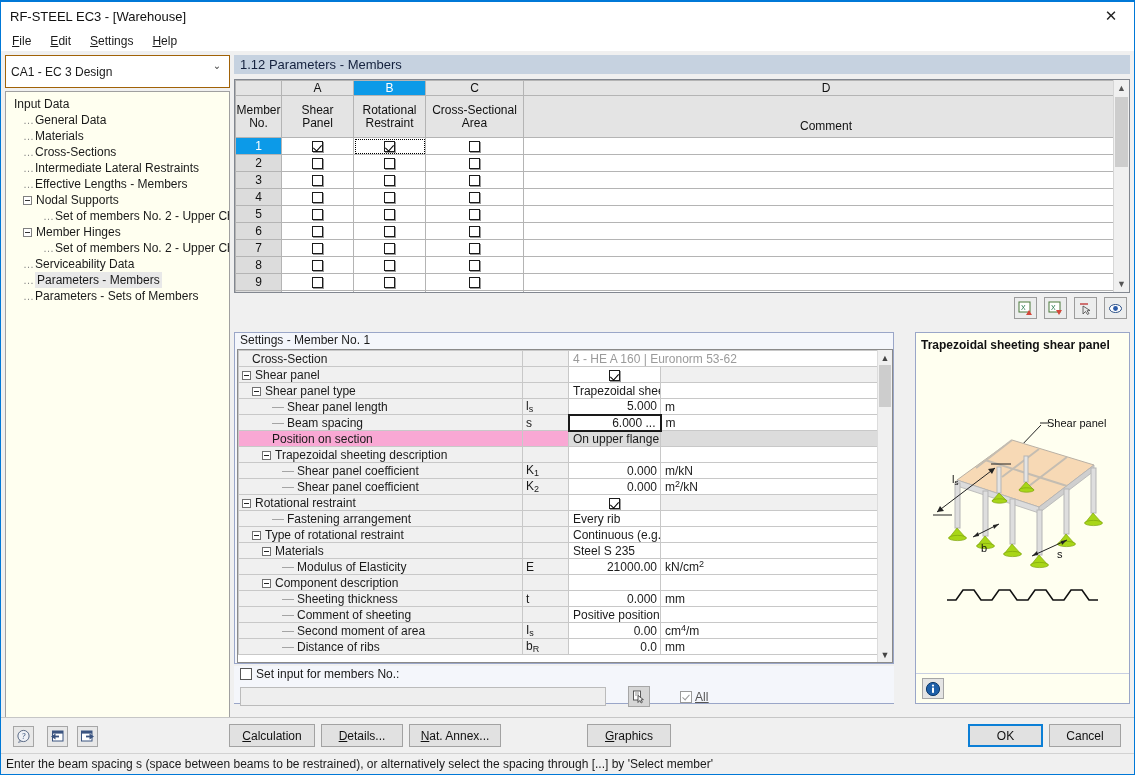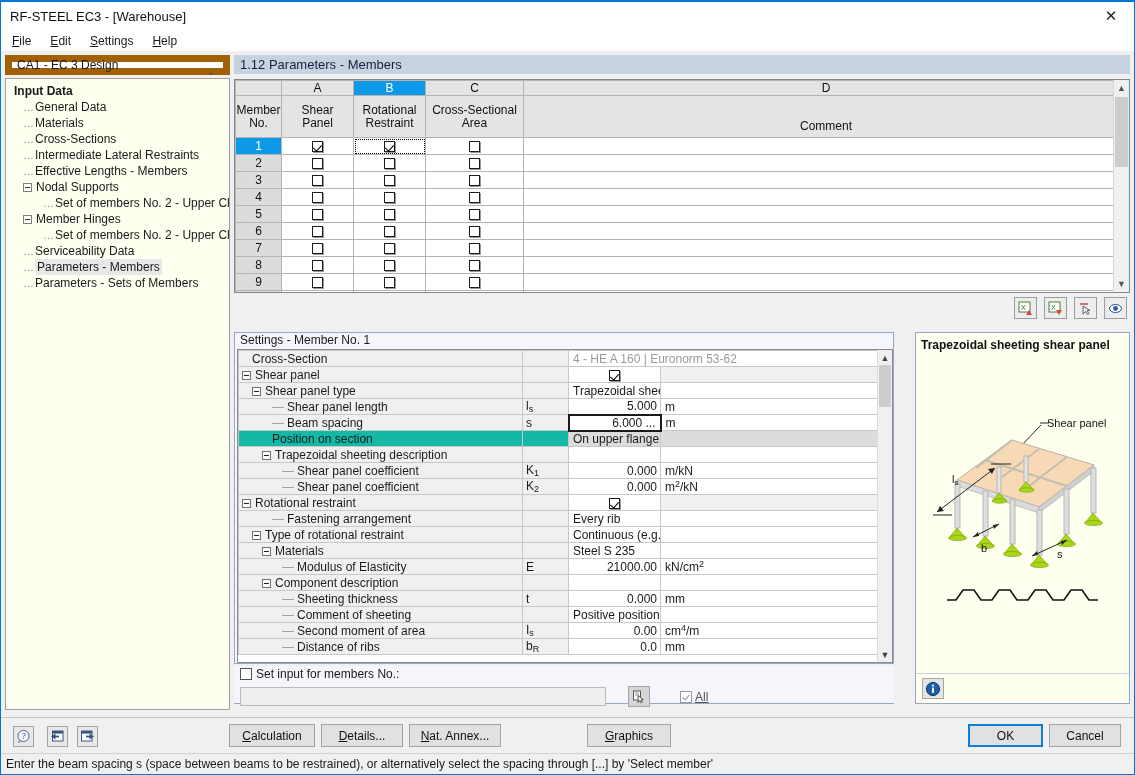--- a/index.html
+++ b/index.html
@@ -66,22 +66,22 @@
     left: 0; top: 49px; right: 0; bottom: 0;
   }
 
   
   .leftpane {
     position: absolute;
     left: 4px; top: 4px;
     width: 225px; height: 657px;
   }
   .combo {
-    width: 225px; height: 20px;
-    border: 7px solid #a16207;
+    width: 225px; height: 33px;
+    border: 1px solid #a16207;
     background: #fff;
     display: flex; align-items: center;
     padding-left: 5px;
     font-size: 12px;
     position: relative;
   }
   .combo .chev {
     position: absolute; right: 6px; top: 3px;
     width: 12px; height: 12px;
     font-size: 10px; color: #444;
@@ -100,21 +100,21 @@
     line-height: 16px;
     font-size: 12px;
     white-space: nowrap;
     position: relative;
     cursor: default;
     display: flex;
     align-items: center;
   }
   .tnode .lbl { display: inline-block; }
   .tnode.sel .lbl { background: #e8e8e8; padding: 0 2px; }
-  .indent1 { padding-left: 4px; font-weight: bold; }
+  .indent1 { padding-left: 4px; }
   .indent2 { padding-left: 13px; }
   .indent3 { padding-left: 33px; }
   .dash { color: #888; letter-spacing: -1px; margin-right: 2px; font-size: 11px; }
   .expander {
     display: inline-block;
     width: 9px; height: 9px;
     border: 1px solid #808080;
     background: #fff;
     line-height: 7px;
     text-align: center;
@@ -292,21 +292,21 @@
     padding: 0 3px;
     overflow: hidden;
     white-space: nowrap;
     vertical-align: middle;
   }
   .c-name { width: 284px; }
   .c-sym  { width: 46px; }
   .c-val  { width: 92px; text-align: right; }
   .c-unit { width: 217px; }
   .rowA { background: #f0f0f0; }
-  .rowB { background: #14b8a6; }
+  .rowB { background: #f9a8d4; }
   .valcell { background: #fff; text-align: right; padding-right: 5px; }
   .valcell.plain { background: #fff; text-align: left; padding-left: 4px; }
   .valcell.plaingray { background: #dcdcdc; text-align: left; padding-left: 4px; }
   .valcell.center { text-align: center; }
   .valcell.dim { color: #9a9a9a; text-align: left; padding-left: 4px; }
   .valcell.editing {
     border: 2px solid #1a1a1a !important;
     background: #fff;
     text-align: right;
     padding-right: 4px;

